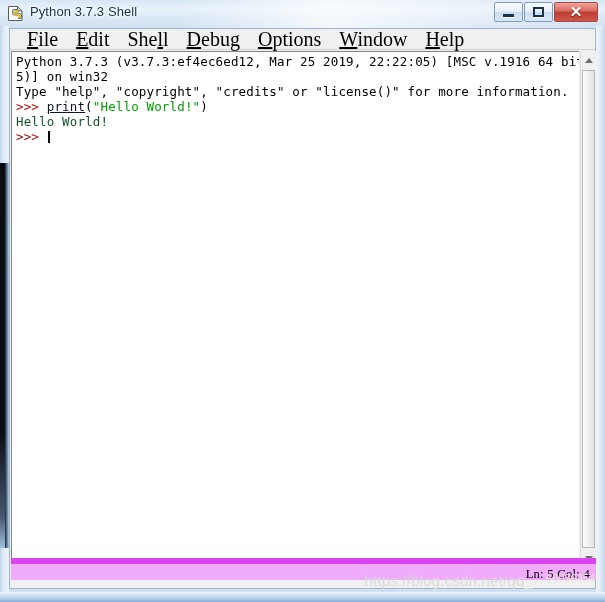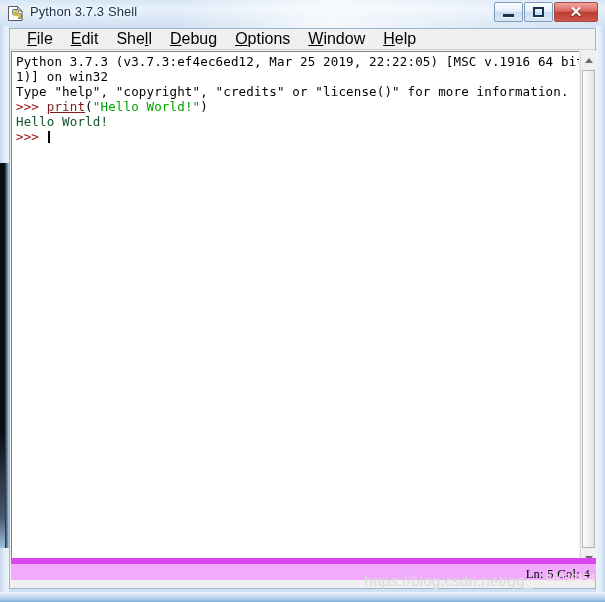--- a/index.html
+++ b/index.html
@@ -157,22 +157,22 @@
     left: 0; top: 0;
     width: 585px; height: 21px;
     background: #f0f0f0;
     border-bottom: 1px solid #d3d3d3;
     display: flex;
     align-items: center;
     padding-left: 8px;
     box-sizing: border-box;
   }
   .menu-item {
-    font-family: Liberation Sans, sans-serif;
-    font-size: 16px;
+    font-family: Liberation Serif, serif;
+    font-size: 20px;
     color: #000000;
     padding: 1px 9px 1px 9px;
     cursor: default;
     white-space: nowrap;
   }
   .menu-item u { text-decoration: underline; }
 
   
   #text-area {
     position: absolute;
@@ -188,21 +188,21 @@
     position: absolute;
     left: 4px; top: 2px;
     font-family: "DejaVu Sans Mono", "Liberation Mono", monospace;
     font-size: 12.5px;
     line-height: 15px;
     white-space: pre;
     letter-spacing: 0.15px;
   }
   .c-black  { color: #000000; }
   .c-prompt { color: #aa1111; }
-  .c-kw     { color: #7f1d1d; text-decoration: underline; }
+  .c-kw     { color: #0f172a; text-decoration: underline; }
   .c-str    { color: #00a000; }
   .c-out    { color: #14532d; }
   #caret {
     display: inline-block;
     width: 2px;
     height: 12px;
     background: #000000;
     vertical-align: -2px;
     margin-left: 1px;
   }
@@ -325,21 +325,21 @@
       <div class="menu-item"><u>E</u>dit</div>
       <div class="menu-item">She<u>l</u>l</div>
       <div class="menu-item"><u>D</u>ebug</div>
       <div class="menu-item"><u>O</u>ptions</div>
       <div class="menu-item"><u>W</u>indow</div>
       <div class="menu-item"><u>H</u>elp</div>
     </div>
 
     <div id="text-area">
       <div id="code"><span class="c-black">Python 3.7.3 (v3.7.3:ef4ec6ed12, Mar 25 2019, 22:22:05) [MSC v.1916 64 bit (AMD6</span>
-<span class="c-black">1)] on win32</span>
+<span class="c-black">5)] on win32</span>
 <span class="c-black">Type "help", "copyright", "credits" or "license()" for more information.</span>
 <span class="c-prompt">&gt;&gt;&gt; </span><span class="c-kw">print</span><span class="c-black">(</span><span class="c-str">"Hello World!"</span><span class="c-black">)</span>
 <span class="c-out">Hello World!</span>
 <span class="c-prompt">&gt;&gt;&gt; </span><span id="caret"></span></div>
     </div>
 
     <div id="vscroll">
       <div class="sb-arrow" id="sb-up">
         <span class="tri tri-up"></span>
       </div>

